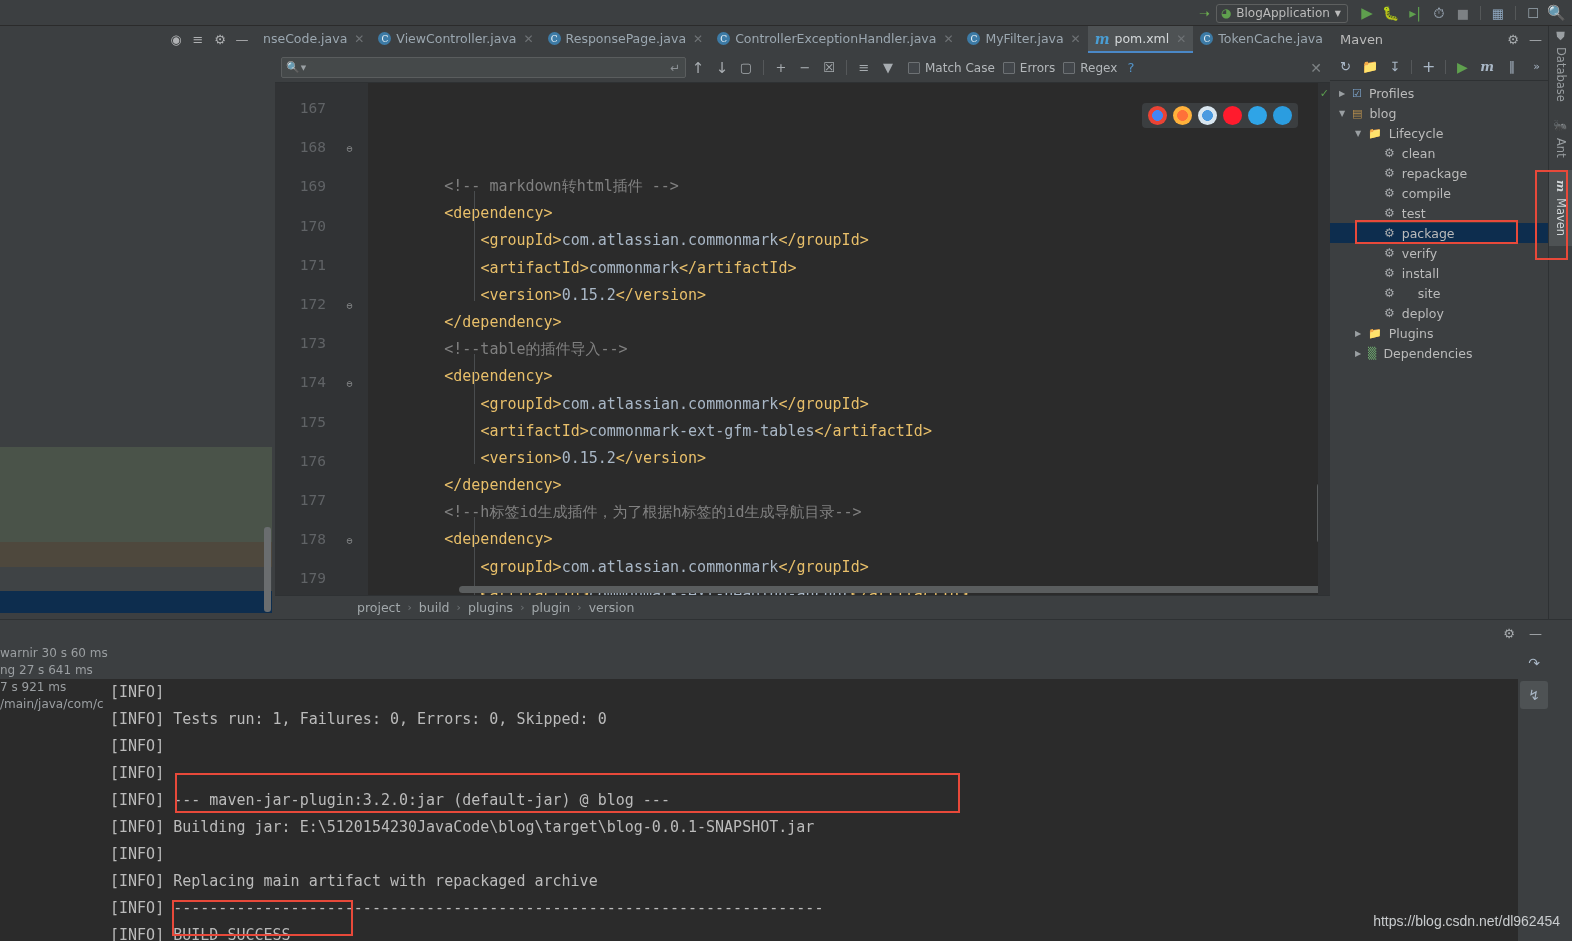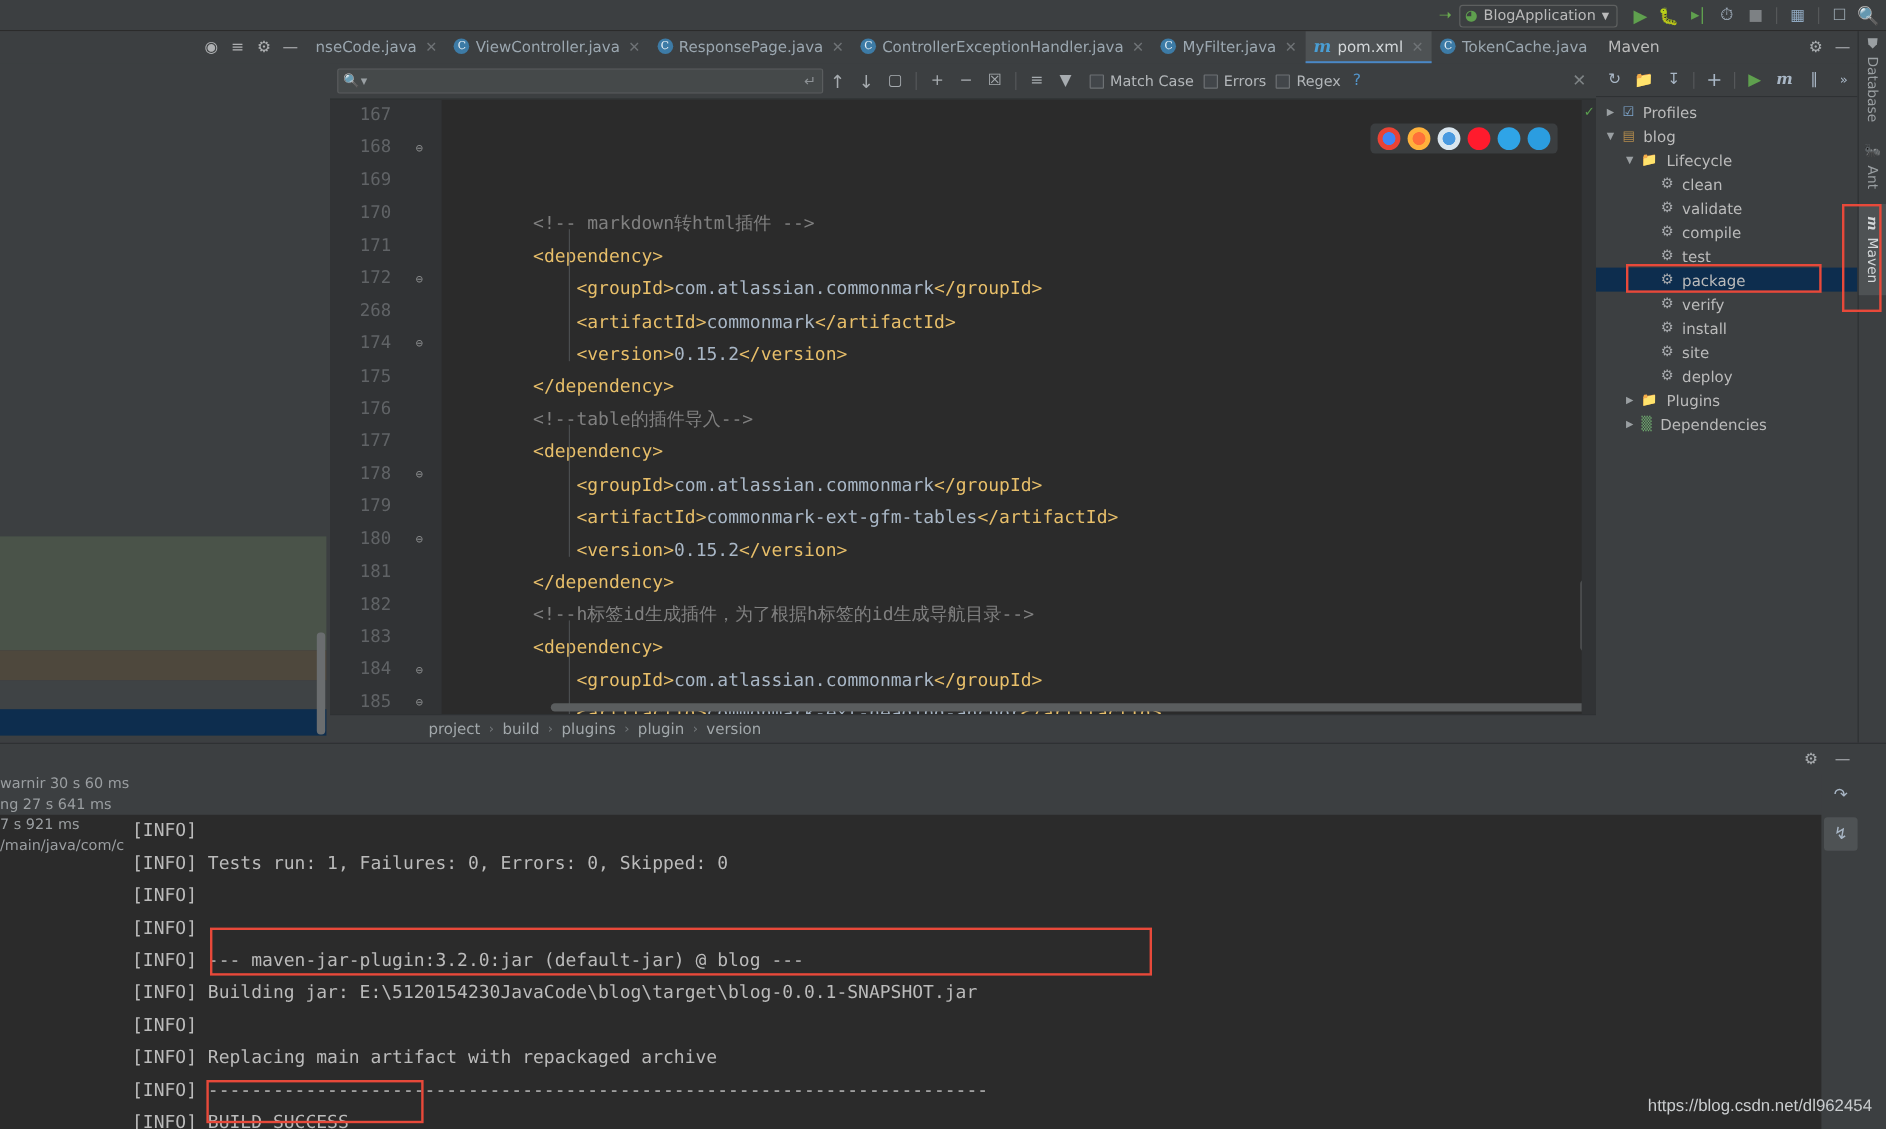--- a/index.html
+++ b/index.html
@@ -93,21 +93,21 @@
     position: absolute; left: 275px; top: 83px; width: 1055px; height: 512px;
     background: #2b2b2b; overflow: hidden;
   }
   .gutter {
     position: absolute; left: 0; top: 0; width: 93px; height: 100%;
     background: #313335;
   }
   .gutter-line {
     height: 27.2px; line-height: 27.2px; color: #606366;
     font-family: "DejaVu Sans Mono", monospace; font-size: 14.5px;
-    text-align: right; padding-right: 42px; position: relative;
+    text-align: right; padding-right: 42px; position: relative; margin-top: 12px;
   }
   .fold {
     position: absolute; right: 14px; top: 50%; transform: translateY(-50%);
     width: 9px; height: 9px; color: #8a8c8d; font-size: 10px;
     line-height: 9px; text-align: center;
   }
   .code-area {
     position: absolute; left: 93px; top: 0; right: 0; bottom: 0;
     font-family: "DejaVu Sans Mono", monospace; font-size: 15px;
     white-space: pre;
@@ -347,21 +347,21 @@
   </div>
 
   <div class="editor">
     <div class="gutter" id="gutter">
         <div class="gutter-line">167</div>
         <div class="gutter-line">168<span class="fold">⊖</span></div>
         <div class="gutter-line">169</div>
         <div class="gutter-line">170</div>
         <div class="gutter-line">171</div>
         <div class="gutter-line">172<span class="fold">⊖</span></div>
-        <div class="gutter-line">268</div>
+        <div class="gutter-line">173</div>
         <div class="gutter-line">174<span class="fold">⊖</span></div>
         <div class="gutter-line">175</div>
         <div class="gutter-line">176</div>
         <div class="gutter-line">177</div>
         <div class="gutter-line">178<span class="fold">⊖</span></div>
         <div class="gutter-line">179</div>
         <div class="gutter-line">180<span class="fold">⊖</span></div>
         <div class="gutter-line">181</div>
         <div class="gutter-line">182</div>
         <div class="gutter-line">183</div>
@@ -436,21 +436,21 @@
         <span style="margin-left: 3px;">Lifecycle</span>
       </div>
       <div class="tree-row" style="padding-left: 38px;">
         <span class="twisty"></span>
         <span class="gear" style="font-size: 12px;">⚙</span>
         <span style="margin-left: 3px;">clean</span>
       </div>
       <div class="tree-row" style="padding-left: 38px;">
         <span class="twisty"></span>
         <span class="gear" style="font-size: 12px;">⚙</span>
-        <span style="margin-left: 3px;">validate</span>
+        <span style="margin-left: 3px;">repackage</span>
       </div>
       <div class="tree-row" style="padding-left: 38px;">
         <span class="twisty"></span>
         <span class="gear" style="font-size: 12px;">⚙</span>
         <span style="margin-left: 3px;">compile</span>
       </div>
       <div class="tree-row" style="padding-left: 38px;">
         <span class="twisty"></span>
         <span class="gear" style="font-size: 12px;">⚙</span>
         <span style="margin-left: 3px;">test</span>
@@ -466,21 +466,21 @@
         <span style="margin-left: 3px;">verify</span>
       </div>
       <div class="tree-row" style="padding-left: 38px;">
         <span class="twisty"></span>
         <span class="gear" style="font-size: 12px;">⚙</span>
         <span style="margin-left: 3px;">install</span>
       </div>
       <div class="tree-row" style="padding-left: 38px;">
         <span class="twisty"></span>
         <span class="gear" style="font-size: 12px;">⚙</span>
-        <span style="margin-left: 3px;">site</span>
+        <span style="margin-left: 19px;">site</span>
       </div>
       <div class="tree-row" style="padding-left: 38px;">
         <span class="twisty"></span>
         <span class="gear" style="font-size: 12px;">⚙</span>
         <span style="margin-left: 3px;">deploy</span>
       </div>
       <div class="tree-row" style="padding-left: 22px;">
         <span class="twisty">▶</span>
         <span class="gear" style="color: rgb(138, 164, 187); font-size: 11px;">📁</span>
         <span style="margin-left: 3px;">Plugins</span>

